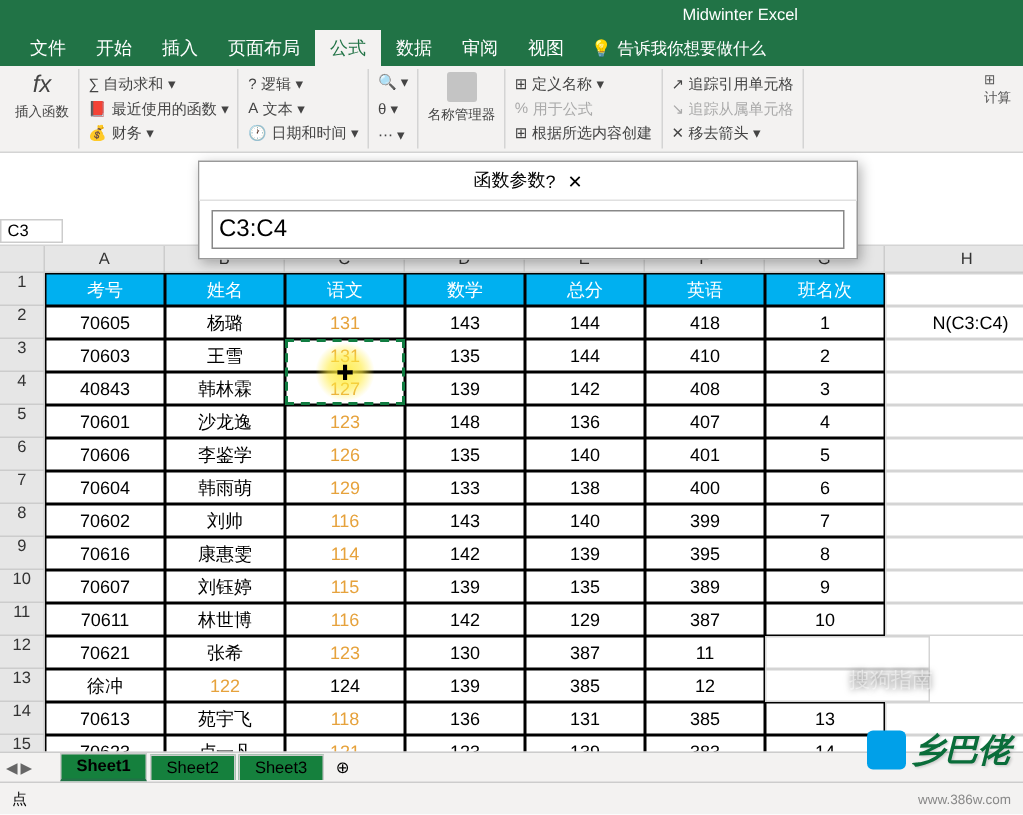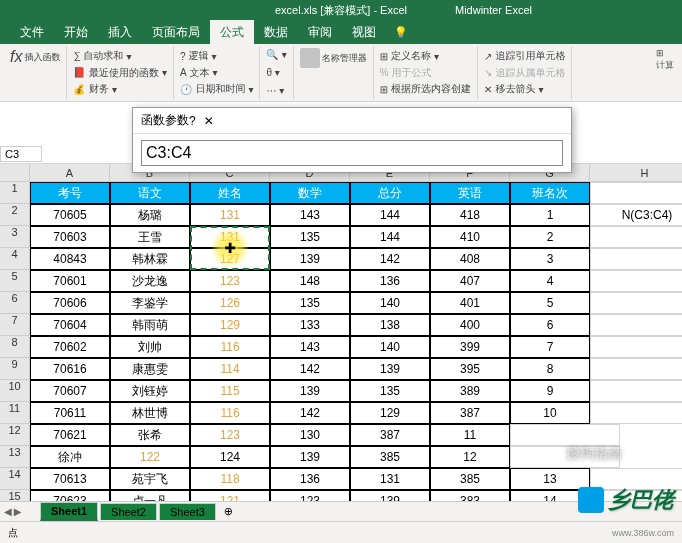--- a/index.html
+++ b/index.html
@@ -12,27 +12,27 @@
 
 
 .ribbon-tabs { background: #217346; height: 24px; display: flex; align-items: center; font-size: 12px; color: #fff; padding-left: 10px; }
 .ribbon-tabs .tab { padding: 4px 10px; cursor: pointer; }
 .ribbon-tabs .tab.active { background: #f3f2f1; color: #217346; }
 .ribbon-tabs .tell-me { margin-left: 8px; font-size: 11px; display: flex; align-items: center; gap: 4px; }
 
 
 .ribbon { background: #f3f2f1; height: 58px; border-bottom: 1px solid #d4d4d4; display: flex; font-size: 10px; color: #444; padding: 2px 4px; }
 .ribbon-group { border-right: 1px solid #d4d4d4; padding: 2px 6px; display: flex; flex-direction: column; justify-content: space-between; }
-.ribbon-btn { display: flex; flex-direction: row; align-items: center; font-size: 9px; gap: 2px; }
+.ribbon-btn { display: flex; flex-direction: column; align-items: center; font-size: 9px; gap: 2px; }
 .ribbon-icon { width: 20px; height: 20px; background: #c4c4c4; border-radius: 2px; }
 .ribbon-small { display: flex; align-items: center; gap: 3px; font-size: 10px; padding: 1px 0; white-space: nowrap; }
 
 
 .dialog { position: absolute; top: 107px; left: 132px; width: 440px; background: #fff; border: 1px solid #999; box-shadow: 2px 2px 8px rgba(0,0,0,0.3); z-index: 100; }
-.dialog-header { background: #fff; border-bottom: 1px solid #e0e0e0; padding: 4px 8px; display: flex; align-items: center; justify-content: flex-start; font-size: 12px; }
+.dialog-header { background: #fff; border-bottom: 1px solid #e0e0e0; padding: 4px 8px; display: flex; align-items: center; justify-content: center; font-size: 12px; }
 .dialog-header .right { display: flex; gap: 8px; align-items: center; }
 .dialog-body { padding: 6px 8px; }
 .dialog-input { width: 100%; border: 1px solid #888; padding: 3px 4px; font-size: 16px; outline: none; }
 
 
 .name-row { display: flex; align-items: center; height: 20px; border-bottom: 1px solid #d4d4d4; background: #fff; margin-top: 42px; }
 .name-box { width: 42px; border: 1px solid #ccc; font-size: 11px; padding: 1px 4px; background: #fff; }
 
 
 .grid-wrapper { display: flex; }
@@ -73,35 +73,35 @@
 .watermark { position: absolute; right: 8px; bottom: 28px; font-size: 22px; font-style: italic; font-weight: bold; color: #0a6d3a; text-shadow: 1px 1px 2px rgba(0,0,0,0.2); z-index: 200; display:flex; align-items:center; gap:4px;}
 .watermark .wm-logo { width:26px; height:26px; background:#00a0e9; border-radius:4px; display:inline-block;}
 .watermark2 { position: absolute; right: 60px; bottom: 80px; font-size: 14px; color: rgba(255,255,255,0.5); z-index: 45; text-shadow: 0 0 4px rgba(0,0,0,0.6); }
 
 .calc-group { position: absolute; right: 6px; top: 46px; display:flex; flex-direction: column; gap:1px; font-size:9px; color:#555; background:#f3f2f1; padding:2px;}
 </style>
 </head>
 <body>
 
 <div class="title-bar">
-  <span class="doc-title">excel.xls [兼容模式] - Excel</span>
   <span class="user-name">Midwinter Excel</span>
 </div>
 
 <div class="ribbon-tabs">
   <div class="tab">文件</div>
   <div class="tab">开始</div>
   <div class="tab">插入</div>
   <div class="tab">页面布局</div>
   <div class="tab active">公式</div>
   <div class="tab">数据</div>
   <div class="tab">审阅</div>
   <div class="tab">视图</div>
   <div class="tell-me">
     <span>💡</span>
+    <span>告诉我你想要做什么</span>
   </div>
 </div>
 
 <div class="ribbon">
   <div class="ribbon-group">
     <div class="ribbon-btn">
       <span style="font-size:16px;font-style:italic;">fx</span>
       <span>插入函数</span>
     </div>
   </div>
@@ -186,22 +186,22 @@
       <div class="col-h col-C">C</div>
       <div class="col-h col-D">D</div>
       <div class="col-h col-E">E</div>
       <div class="col-h col-F">F</div>
       <div class="col-h col-G">G</div>
       <div class="col-h col-H">H</div>
     </div>
     <div class="cells tbl-border">
       <div class="row header-row rh1">
         <div class="cell col-A">考号</div>
+        <div class="cell col-B">姓名</div>
         <div class="cell col-C">语文</div>
-        <div class="cell col-B">姓名</div>
         <div class="cell col-D">数学</div>
         <div class="cell col-F">总分</div>
         <div class="cell col-E">英语</div>
         <div class="cell col-G">班名次</div>
         <div class="cell col-H" style="background:#fff;color:#000;border:1px solid #d4d4d4;"></div>
       </div>
 
       <div id="data-rows">
           <div class="row rh">
             <div class="cell col-A">70605</div>

